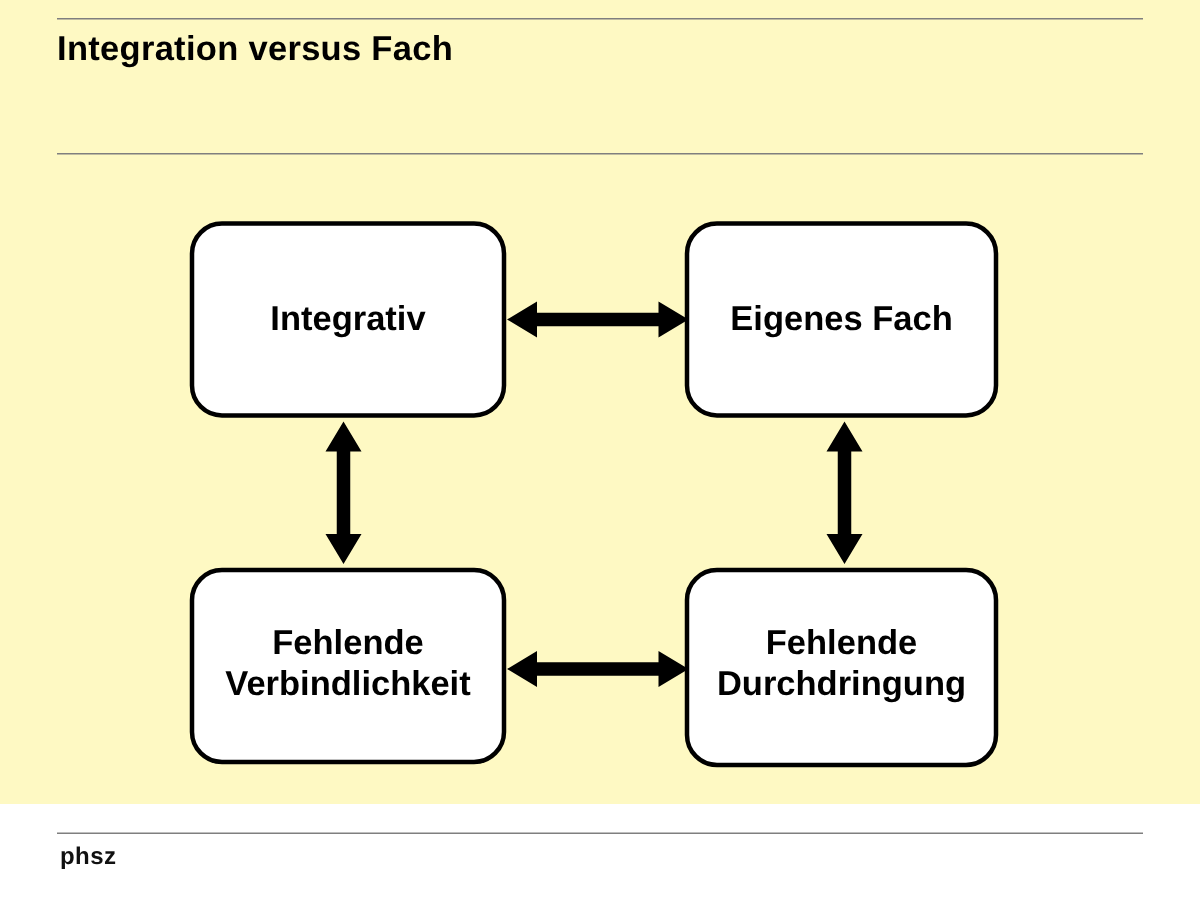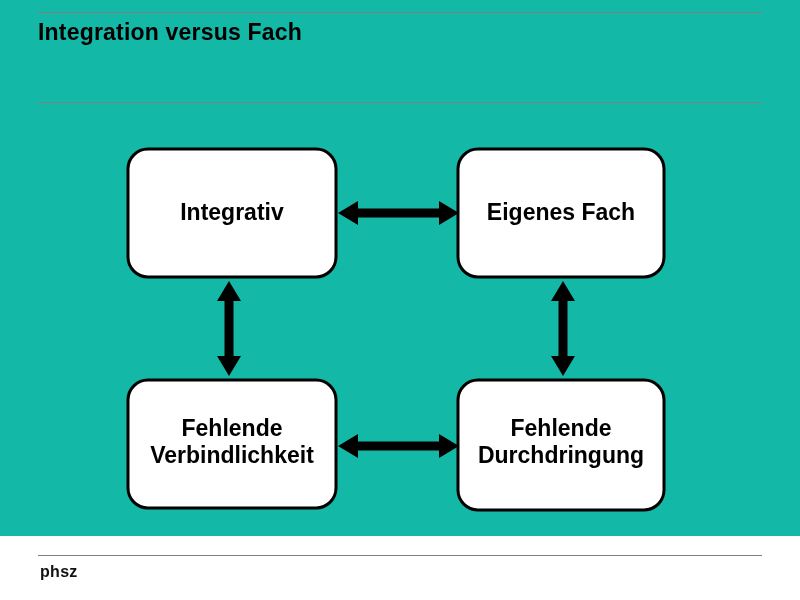--- a/index.html
+++ b/index.html
@@ -15,21 +15,21 @@
     font-family: "Liberation Sans", sans-serif;
     color: #000000;
     position: relative;
   }
   .slide {
     position: absolute;
     left: 0;
     top: 0;
     width: 800px;
     height: 536px;
-    background: #14b8a6;
+    background: #fef9c3;
   }
 
   
   .rule {
     position: absolute;
     left: 38px;
     width: 724px;
     height: 1px;
     background: #7f7f7f;
     line-height: 0;

